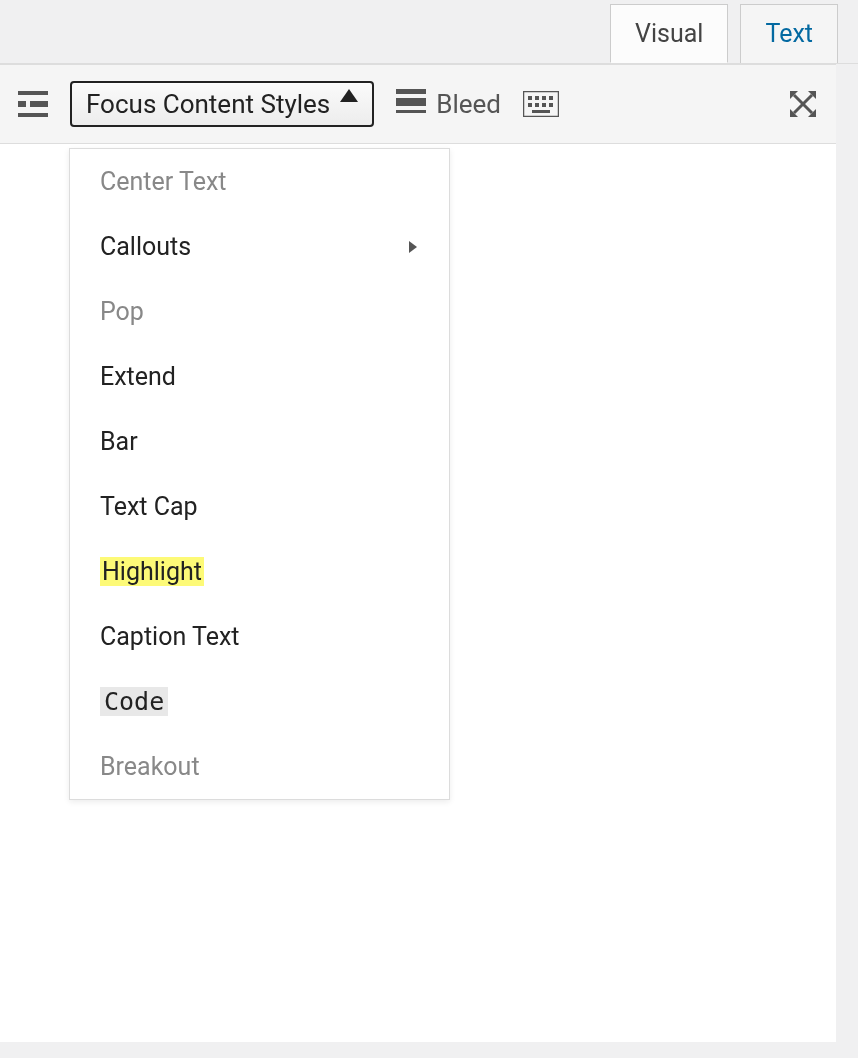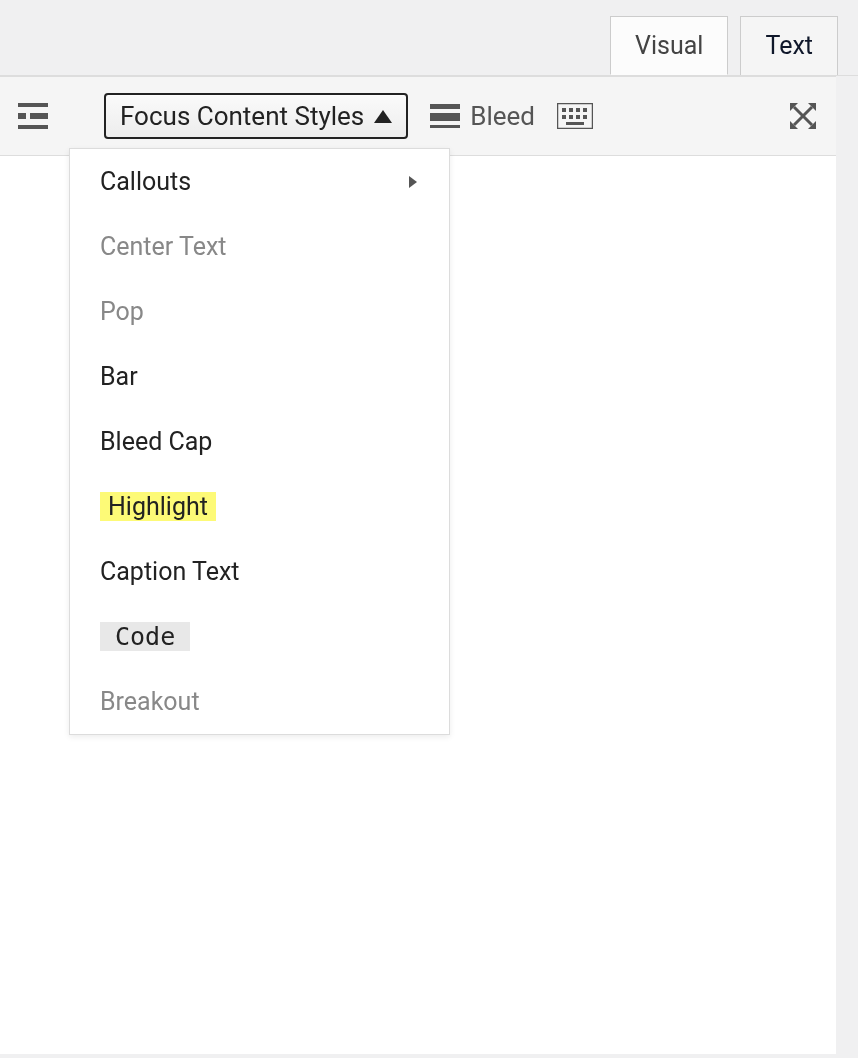--- a/index.html
+++ b/index.html
@@ -10,40 +10,40 @@
     
     body {
       font-family: -apple-system, BlinkMacSystemFont, "Segoe UI", Roboto, Helvetica, Arial, sans-serif;
       background: #f0f0f1;
       width: 858px;
       height: 1058px;
       overflow: hidden;
     }
     
     .top-area {
-      height: 76px;
+      height: 64px;
       background: #f0f0f1;
       position: relative;
       border-bottom: 1px solid #ddd;
     }
     
     .tabs-container {
       position: absolute;
       right: 20px;
       bottom: 0;
       display: flex;
       gap: 12px;
     }
     
     .tab {
       border: 1px solid #ccc;
       background: #f5f5f5;
       padding: 14px 24px;
       font-size: 25px;
-      color: #0f172a;
+      color: #0369a1;
       cursor: pointer;
       border-bottom: none;
     }
     
     .tab.active {
       background: #fcfcfc;
       color: #444;
       border-bottom: 1px solid #fcfcfc;
       position: relative;
       z-index: 2;
@@ -71,39 +71,37 @@
     }
     
     .dropdown-button {
       border: 2px solid #222;
       border-radius: 4px;
       background: linear-gradient(to bottom, #fafafa, #ededed);
       padding: 6px 14px;
       font-size: 26px;
       color: #222;
       display: flex;
-      align-items: center;
       gap: 10px;
       cursor: pointer;
       box-shadow: inset 0 1px 0 rgba(255,255,255,0.6);
-      margin-left: 34px;
     }
     
     .triangle-up {
       width: 0;
       height: 0;
       border-left: 9px solid transparent;
       border-right: 9px solid transparent;
       border-bottom: 13px solid #222;
       display: inline-block;
     }
     
     .bleed-group {
       display: flex;
-      align-items: center;
+      align-items: flex-start;
       gap: 10px;
       cursor: pointer;
     }
     
     .bleed-label {
       font-size: 26px;
       color: #555;
     }
     
     .expand-btn {
@@ -134,27 +132,27 @@
     .menu-item.disabled {
       color: #888;
     }
     
     .menu-item .submenu-arrow {
       color: #555;
     }
     
     .highlight-wrap {
       background: #fdfa77;
-      padding: 0 8px;
+      padding: 0 2px;
     }
     
     .code-wrap {
       background: #e8e8e8;
       font-family: ui-monospace, "SF Mono", Menlo, Consolas, monospace;
-      padding: 0 15px;
+      padding: 0 4px;
     }
     
     .content-area {
       background: #fff;
       height: calc(1058px - 160px);
       width: 836px;
     }
     
     
     .icon-svg {
@@ -220,39 +218,42 @@
       <line x1="6" y1="6" x2="24" y2="24" stroke="#555" stroke-width="3"></line>
       <line x1="24" y1="6" x2="6" y2="24" stroke="#555" stroke-width="3"></line>
     </svg>
   </div>
 
 </div>
 
 <div class="content-area"></div>
 
 <div class="dropdown-menu">
+  <div class="menu-item disabled">
+    <span>Center Text</span>
+  </div>
   <div class="menu-item">
     <span>Callouts</span>
     <span class="submenu-arrow">
       <svg width="12" height="16" viewBox="0 0 12 16">
           <path d="M 2 2 L 10 8 L 2 14 Z" fill="#555"></path>
         </svg>
     </span>
   </div>
   <div class="menu-item disabled">
-    <span>Center Text</span>
-  </div>
-  <div class="menu-item disabled">
     <span>Pop</span>
   </div>
   <div class="menu-item">
+    <span>Extend</span>
+  </div>
+  <div class="menu-item">
     <span>Bar</span>
   </div>
   <div class="menu-item">
-    <span>Bleed Cap</span>
+    <span>Text Cap</span>
   </div>
   <div class="menu-item">
     <span class="highlight-wrap">Highlight</span>
   </div>
   <div class="menu-item">
     <span>Caption Text</span>
   </div>
   <div class="menu-item">
     <span class="code-wrap">Code</span>
   </div>

